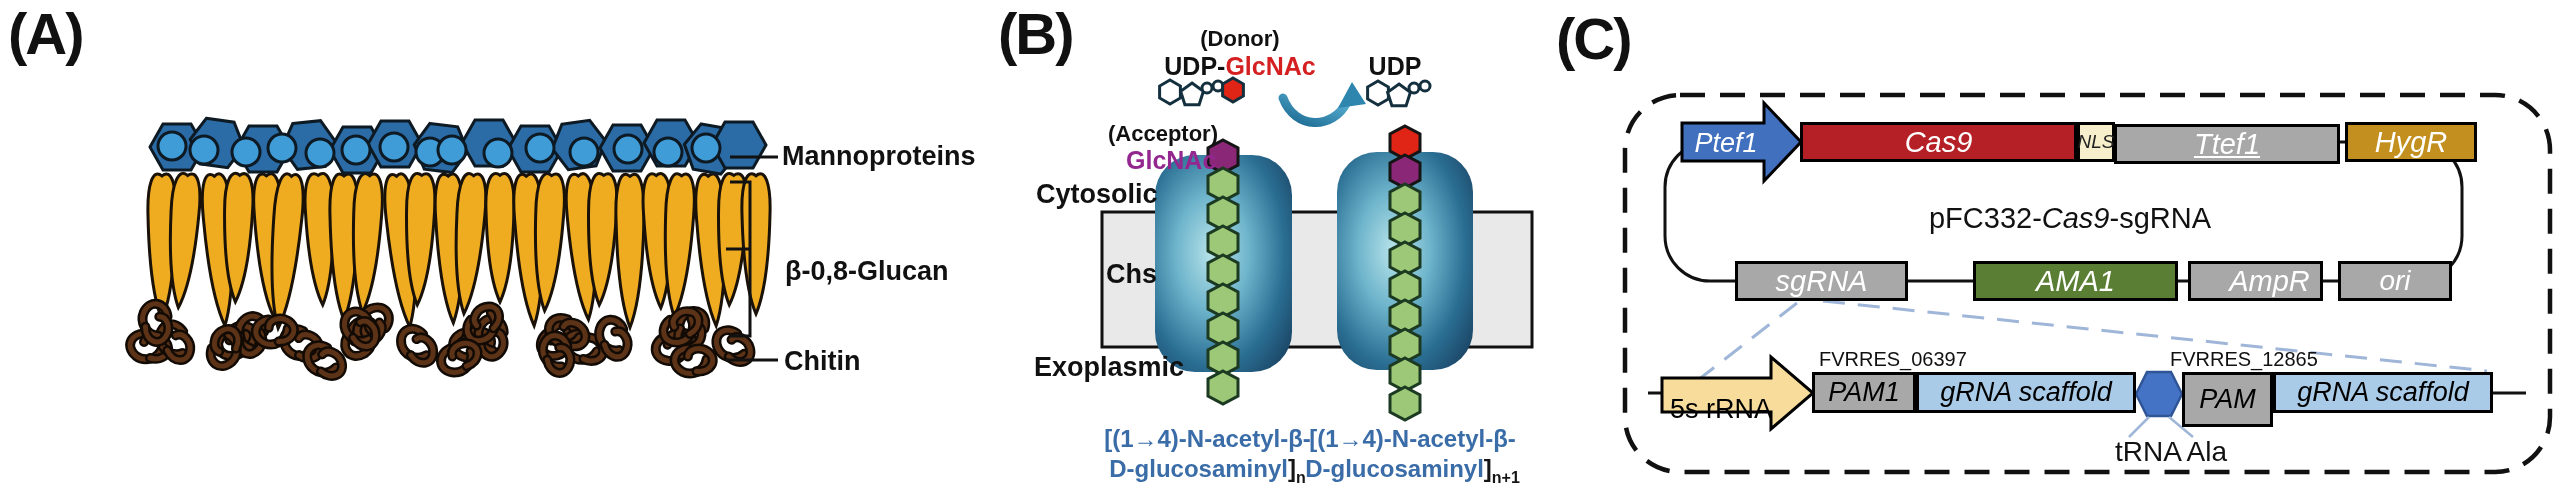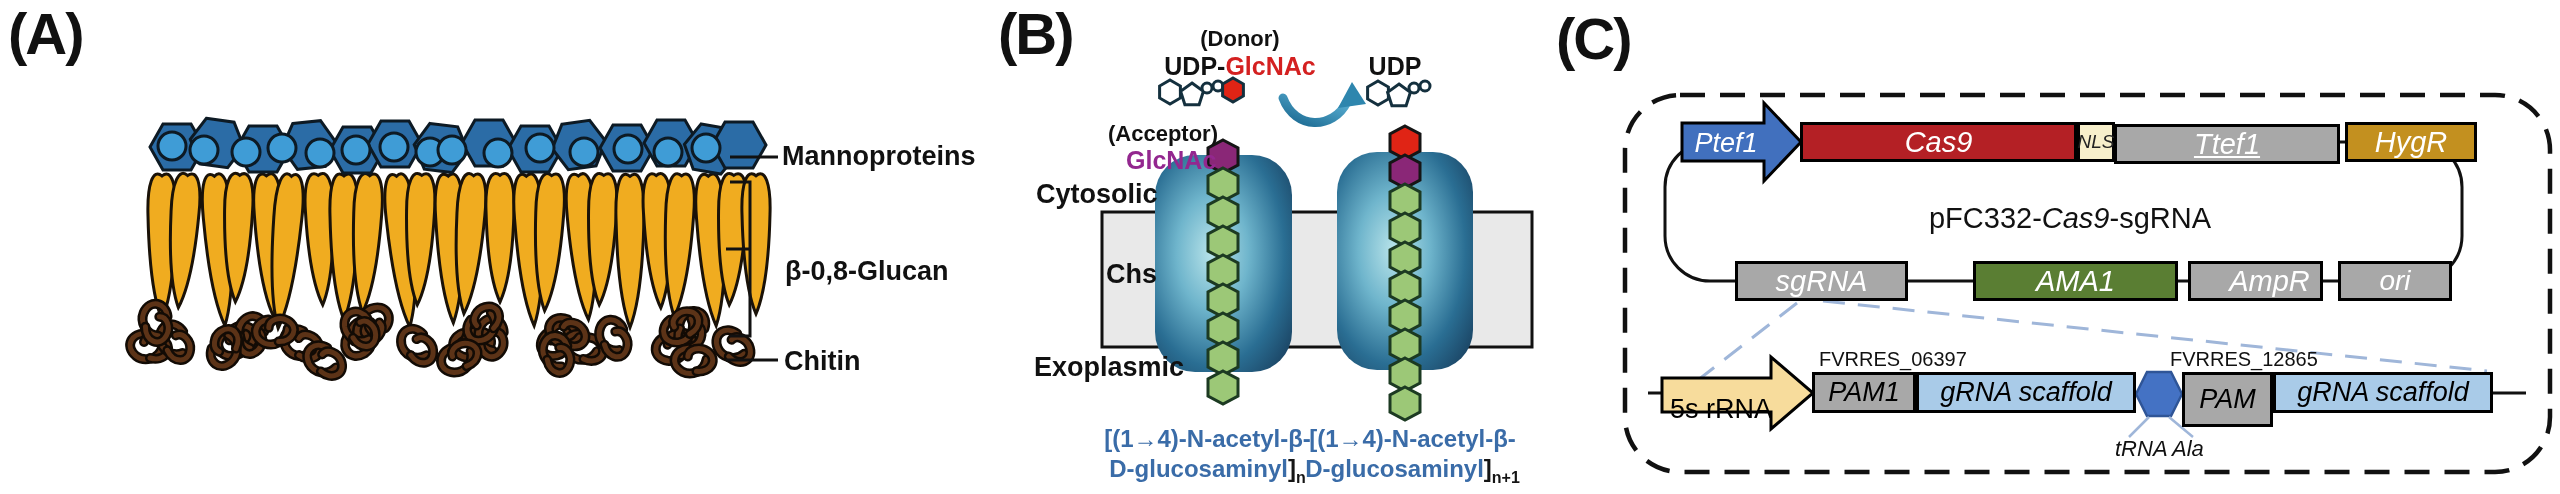--- a/index.html
+++ b/index.html
@@ -291,15 +291,15 @@
   <div class="gbox bg-gray wi" style="left:2338px;top:261px;width:114px;height:40px;font-size:28px;">ori</div>
 
   <div class="tag" style="left:1808px;top:348px;margin-left:11px;">FVRRES_06397</div>
   <div class="tag" style="left:2170px;top:348px;">FVRRES_12865</div>
 
   <div class="arrowtext cbox" style="left:1665px;top:393px;width:112px;height:32px;font-size:27px;">5s rRNA</div>
   <div class="gbox bg-gray cbox" style="left:1812px;top:372px;width:104px;height:41px;">PAM1</div>
   <div class="gbox bg-scaffold cbox" style="left:1916px;top:372px;width:220px;height:41px;">gRNA scaffold</div>
   <div class="gbox bg-gray cbox" style="left:2182px;top:372px;width:91px;height:55px;">PAM</div>
   <div class="gbox bg-scaffold cbox" style="left:2273px;top:372px;width:220px;height:41px;">gRNA scaffold</div>
-  <div class="lbl" style="left:2115px;top:436px;font-size:22px;font-style:italic;">tRNA Ala</div>
+  <div class="lbl" style="left:2115px;top:436px;font-size:28px;">tRNA Ala</div>
 
 </div>
 
 </body></html>

